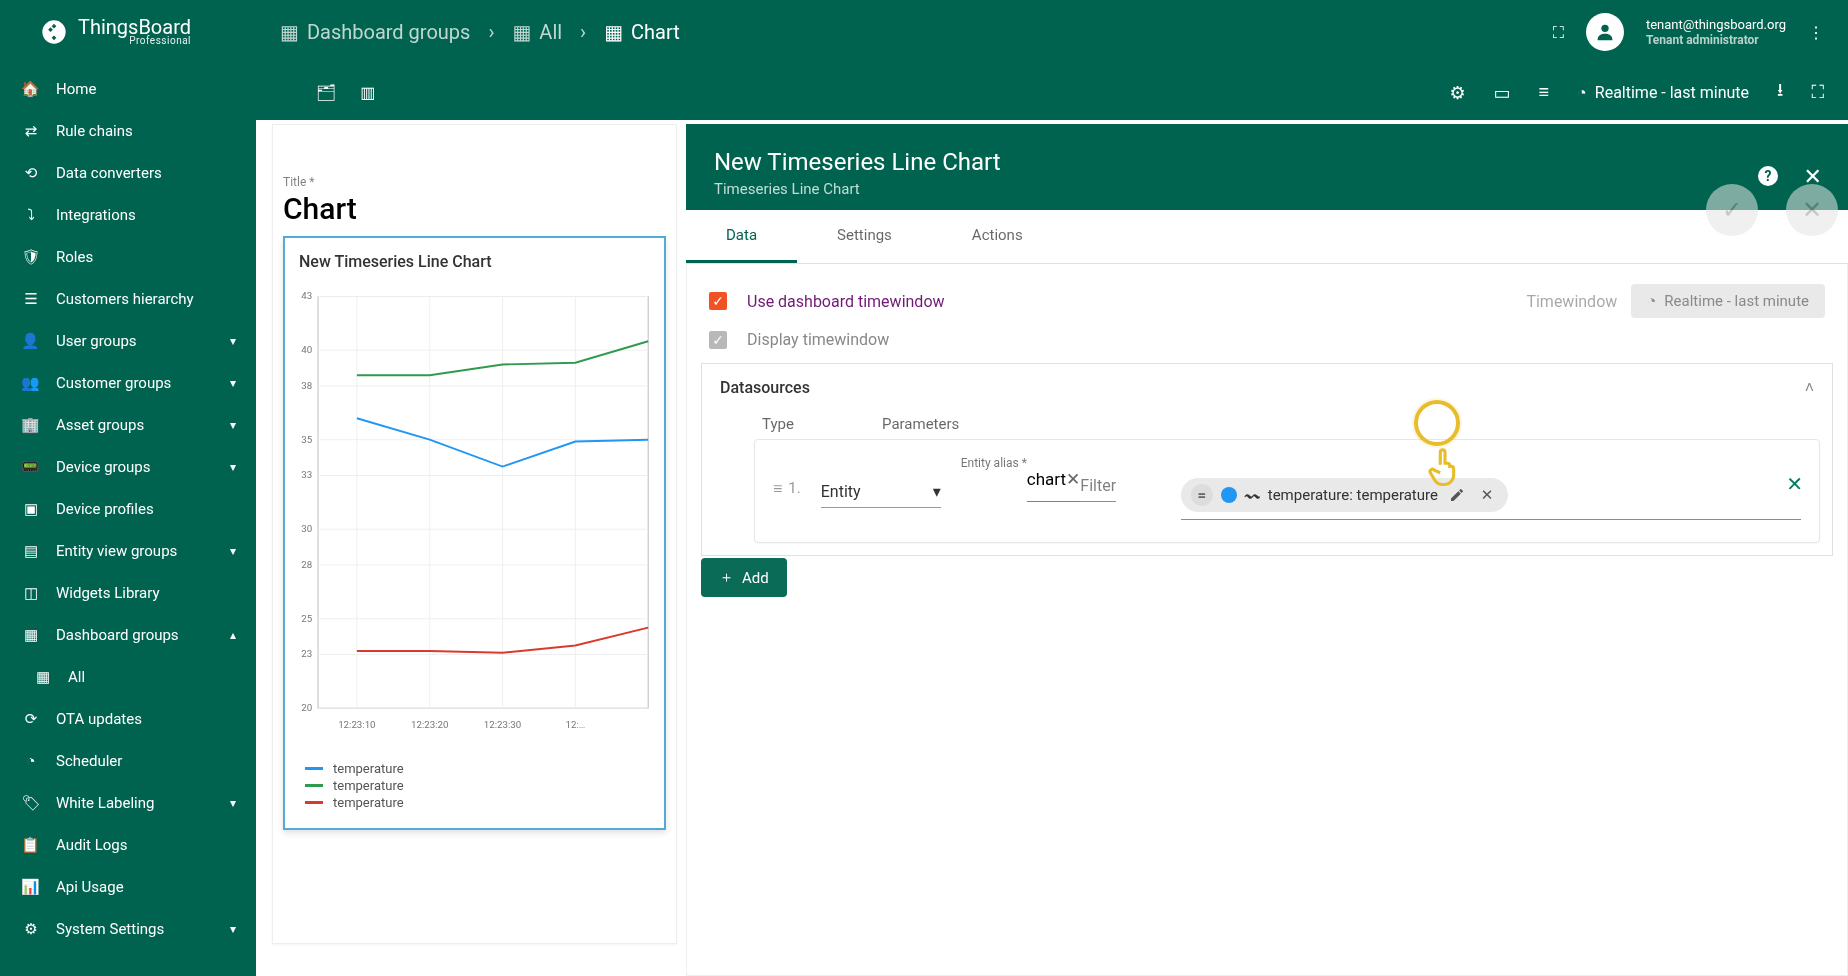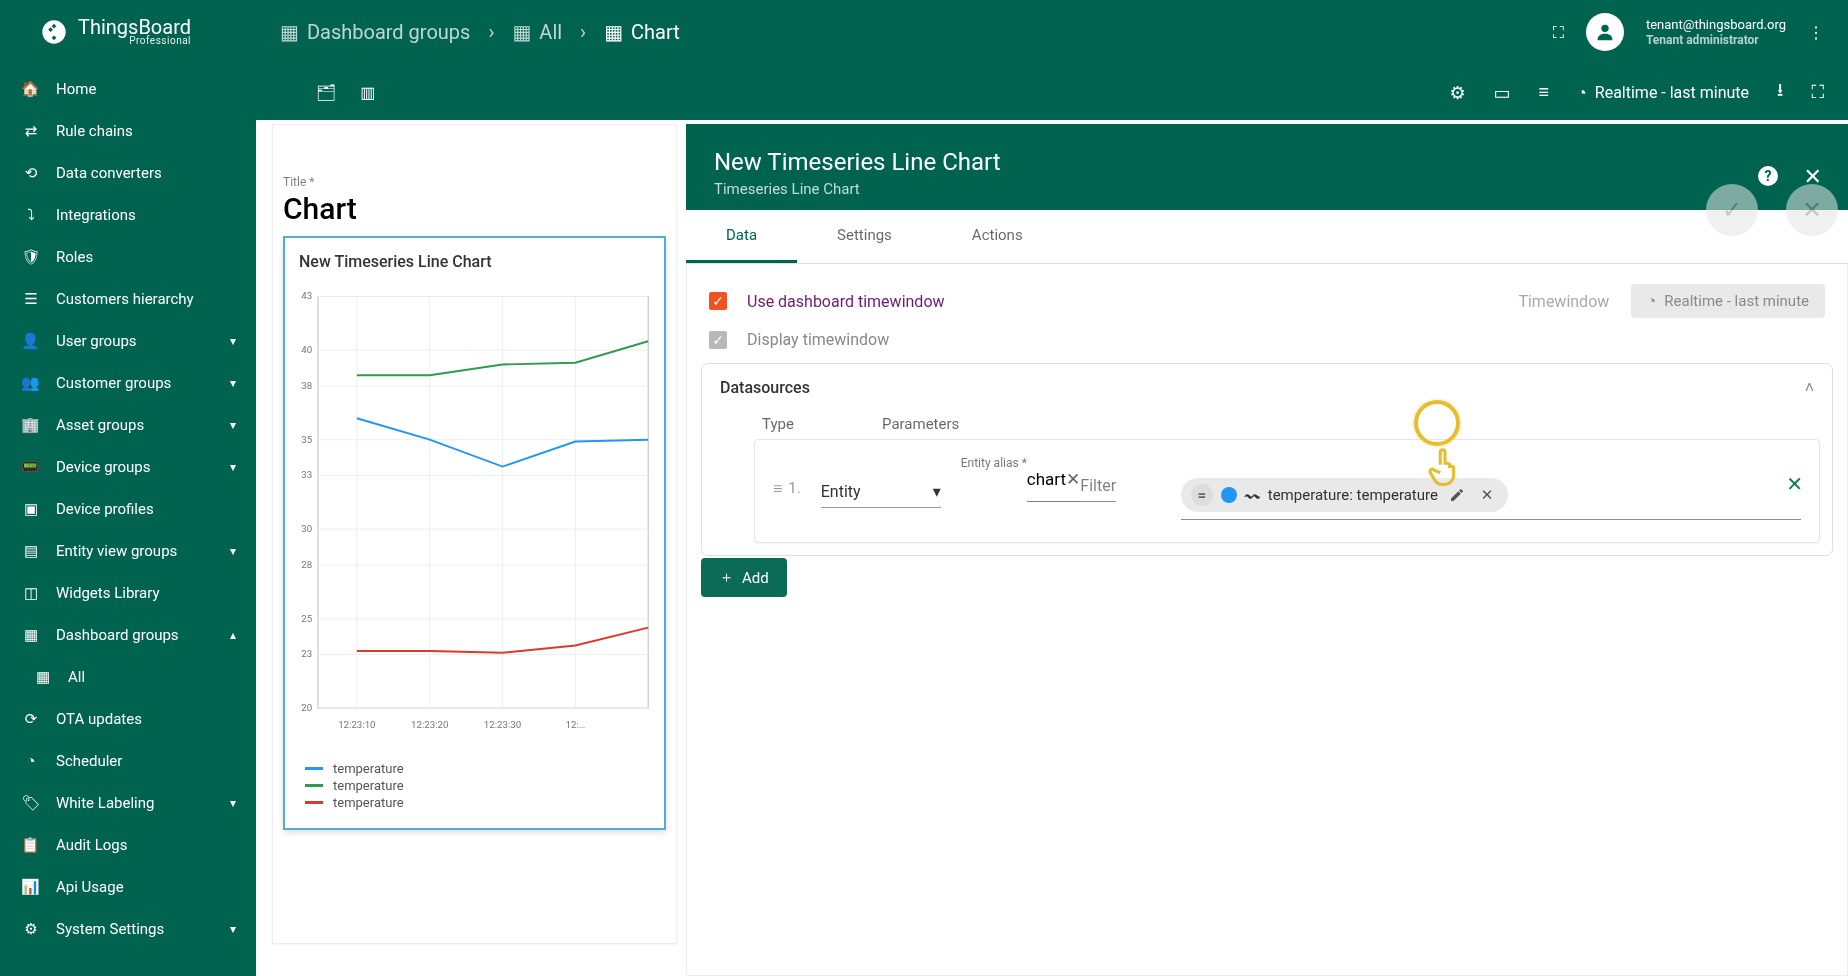--- a/index.html
+++ b/index.html
@@ -84,29 +84,29 @@
   .tab.active { color:#006350; border-bottom:3px solid #006350; }
 
   .editor-body { background:#fff; padding:14px 0 0; overflow:auto; flex:1; border:1px solid #eee; border-top:none; }
   .tw-row { display:flex; align-items:center; padding:6px 22px; gap:20px; }
   .cbx { width:18px; height:18px; display:inline-flex; align-items:center; justify-content:center; border-radius:2px; }
   .cbx.orange { background:#f05223; color:#fff; }
   .cbx.grey { background:#b8b8b8; color:#fff; }
   .cbx.orange::after, .cbx.grey::after { content:"✓"; font-size:14px; }
   .tw-lbl { font-size:16px; color:#701a75; }
   .tw-pill2 {
-    margin-left:auto; display:flex; align-items:center; gap:22px;
+    margin-left:auto; display:flex; align-items:center; gap:14px;
     color:rgba(0,0,0,.35);
   }
   .tw-btn {
     background:#e9e9e9; color:#8a8a8a; border-radius:4px; padding:8px 16px;
     display:flex; align-items:center; gap:8px; font-size:15px;
   }
 
-  .ds-section { margin:8px 14px 0; border:1px solid #e0e0e0; border-radius:7px; }
+  .ds-section { margin:8px 14px 0; border:1px solid #e0e0e0; border-radius:0; }
   .ds-head { display:flex; align-items:center; padding:14px 18px; font-size:16px; color:#333; font-weight:500;}
   .ds-head .chev2 { margin-left:auto; color:#888; }
   .ds-cols { display:flex; padding:4px 60px 6px; color:rgba(0,0,0,.6); font-size:15px;}
   .ds-cols .c1 { width:120px; }
   .ds-card {
     margin:0 12px 12px 52px; border:1px solid #e6e6e6; border-radius:4px;
     box-shadow:0 1px 2px rgba(0,0,0,.04); padding:16px 18px 22px;
     display:flex; align-items:flex-start; gap:20px; position:relative;
   }
   .drag-handle { color:#9a9a9a; align-self:center; display:flex; gap:6px;}

